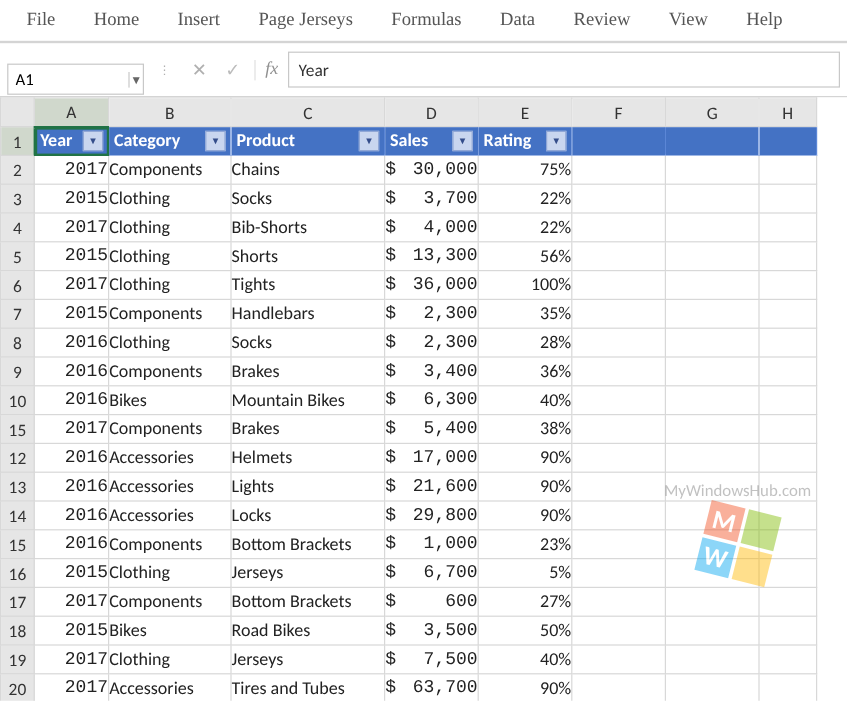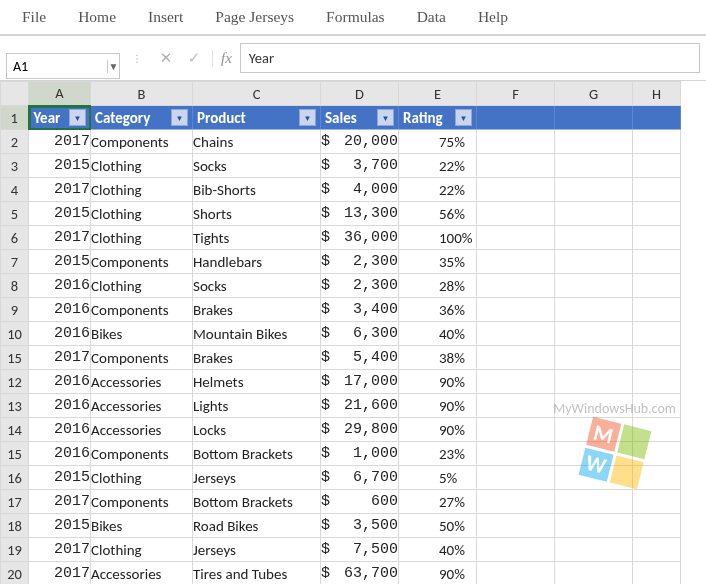--- a/index.html
+++ b/index.html
@@ -174,21 +174,21 @@
     color: #344d8a;
   }
   td.cell {
     padding: 0 5px;
     font-size: 15px;
     color: #222;
     white-space: nowrap;
     overflow: hidden;
   }
   td.cell.num { text-align: right; font-variant-numeric: tabular-nums; font-family: Liberation Mono, monospace;}
-  td.cell.pct { text-align: left; font-variant-numeric: tabular-nums; padding-left: 40px;}
+  td.cell.pct { text-align: right; font-variant-numeric: tabular-nums;}
   td.cell.txt { text-align: left; }
   .sales-cell { display: flex; justify-content: space-between; font-variant-numeric: tabular-nums; }
   .sales-cell .dollar { padding-right:2px; }
   .sales-cell .val { text-align: right; min-width: 50px; }
   
   .cA{width:62px}.cB{width:102px}.cC{width:128px}.cD{width:78px}.cE{width:78px}.cF{width:78px}.cG{width:78px}.cH{width:48px}
   
   .wm {
     position: fixed;
     right: 30px;
@@ -215,20 +215,22 @@
 </head>
 <body>
 
 <div class="ribbon" id="ribbon">
     <div class="ribbon-tab">File</div>
     <div class="ribbon-tab">Home</div>
     <div class="ribbon-tab">Insert</div>
     <div class="ribbon-tab">Page Jerseys</div>
     <div class="ribbon-tab">Formulas</div>
     <div class="ribbon-tab">Data</div>
+    <div class="ribbon-tab">Review</div>
+    <div class="ribbon-tab">View</div>
     <div class="ribbon-tab">Help</div>
   </div>
 <div class="ribbon-below-line"></div>
 
 <div class="formula-row">
   <div class="namebox-wrap">
     <input class="namebox" value="A1" style="">
     <div class="namebox-dd">▼</div>
   </div>
   <div class="fx-group">
@@ -293,21 +295,21 @@
           <td class="cell"></td>
         </tr>
         <tr>
           <th class="rowhead">2</th>
           <td class="cell num">2017</td>
           <td class="cell txt">Components</td>
           <td class="cell txt">Chains</td>
           <td class="cell num">
             <div class="sales-cell">
               <span class="dollar">$</span>
-              <span class="val">20,000</span>
+              <span class="val">30,000</span>
             </div>
           </td>
           <td class="cell pct">75%</td>
           <td class="cell "></td>
           <td class="cell "></td>
           <td class="cell "></td>
         </tr>
         <tr>
           <th class="rowhead">3</th>
           <td class="cell num">2015</td>

